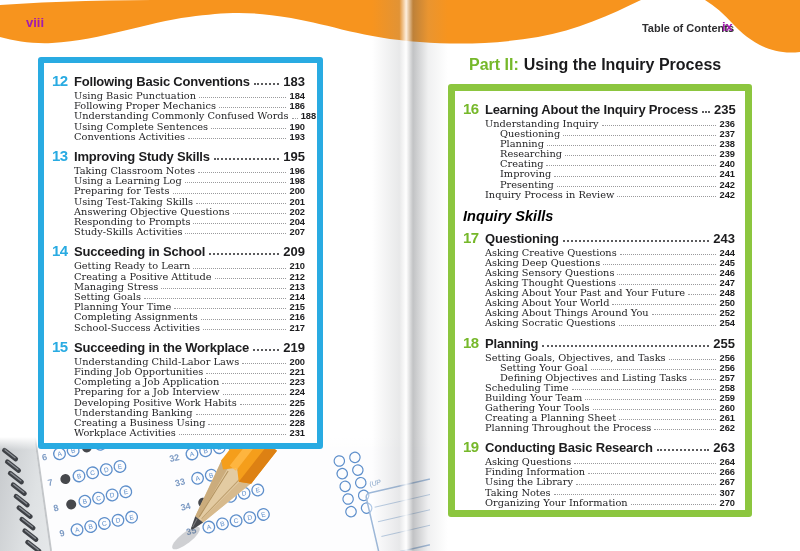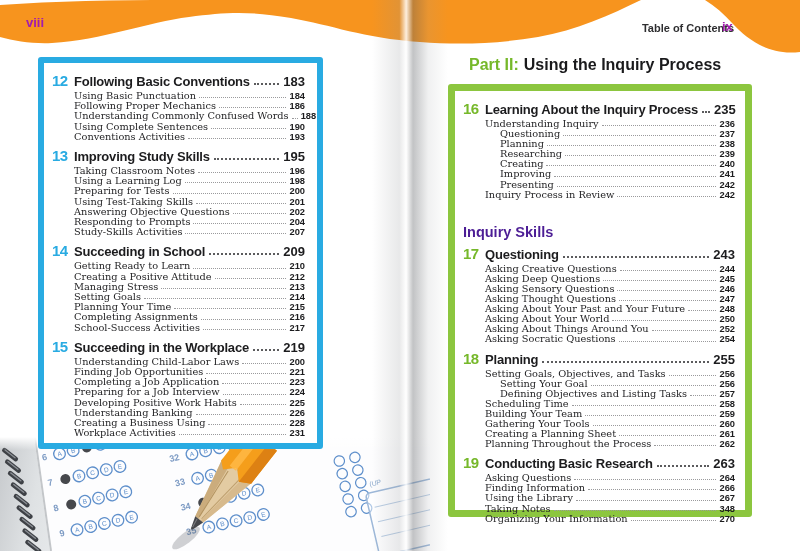--- a/index.html
+++ b/index.html
@@ -26,21 +26,21 @@
   .blue .ch-num{color:#29ABE2;} .green .ch-num{color:#76B82A;}
   .ch-title{font-weight:bold;font-size:13px;letter-spacing:-0.2px;color:#1c1c1e;}
   .ch-lead{flex:1;min-width:8px;border-bottom:2px dotted #5b5b5d;margin:0 4px;align-self:flex-end;margin-bottom:4px;}
   .ch-page{font-weight:bold;font-size:13px;color:#1c1c1e;}
   .e-row{display:flex;align-items:baseline;padding-left:22px;font-family:"DejaVu Serif",serif;
          font-size:9.8px;line-height:10.2px;color:#242426;white-space:nowrap;}
   .green-rows .e-row{line-height:10.1px;}
   .e-row.i1{padding-left:37px;}
   .e-lead{flex:1;min-width:6px;border-bottom:1px dotted #9a9a9c;margin:0 3px;align-self:flex-end;margin-bottom:3px;}
   .e-page{font-family:"Liberation Sans",sans-serif;font-weight:bold;font-size:9.3px;color:#1c1c1e;}
-  .section-head{font-weight:bold;font-size:14.5px;color:#4c1d95;margin:24px 0 4px;}
+  .section-head{font-weight:bold;font-size:14.5px;color:#000000;margin:8px 0 4px;font-style:italic;}
   
   .part-heading{position:absolute;left:457px;top:56px;font-size:16px;font-weight:bold;color:#1a1a1c;z-index:10;white-space:nowrap;}
   .part-heading .part{color:#76B82A;margin-right:5px;margin-left:12px;}
   
   .photo{position:absolute;left:0;top:437px;width:430px;height:114px;z-index:1;
     background:linear-gradient(100deg,#c6c9cc 0%,#dfe2e4 10%,#f0f2f3 26%,#fbfcfd 48%,#ffffff 72%);}
 </style>
 </head>
 <body>
 
@@ -566,21 +566,21 @@
             <span class="e-page">266</span>
           </div>
           <div class="e-row">
             <span class="e-label">Using the Library</span>
             <span class="e-lead"></span>
             <span class="e-page">267</span>
           </div>
           <div class="e-row">
             <span class="e-label">Taking Notes</span>
             <span class="e-lead"></span>
-            <span class="e-page">348</span>
+            <span class="e-page">307</span>
           </div>
           <div class="e-row">
             <span class="e-label">Organizing Your Information</span>
             <span class="e-lead"></span>
             <span class="e-page">270</span>
           </div>
         </div>
       </div>
   </div>
 

